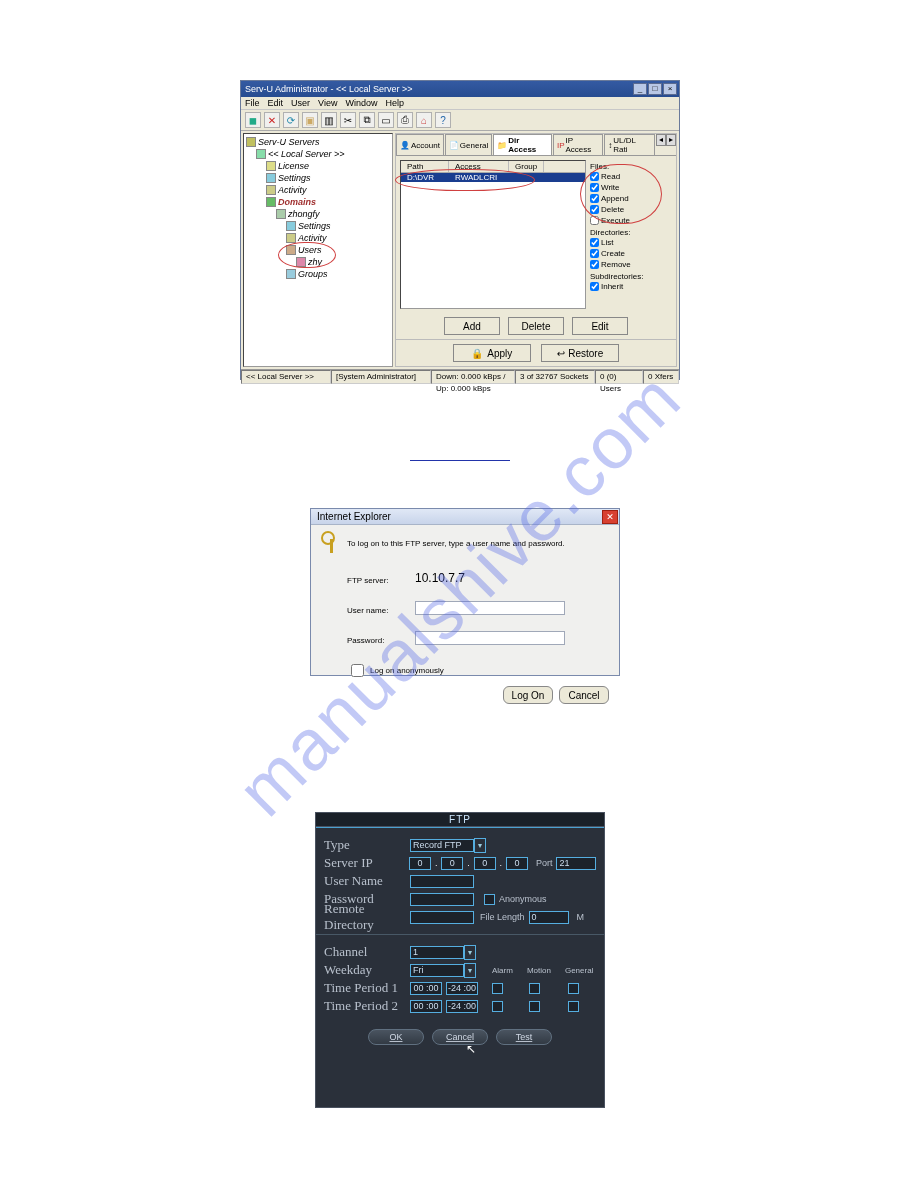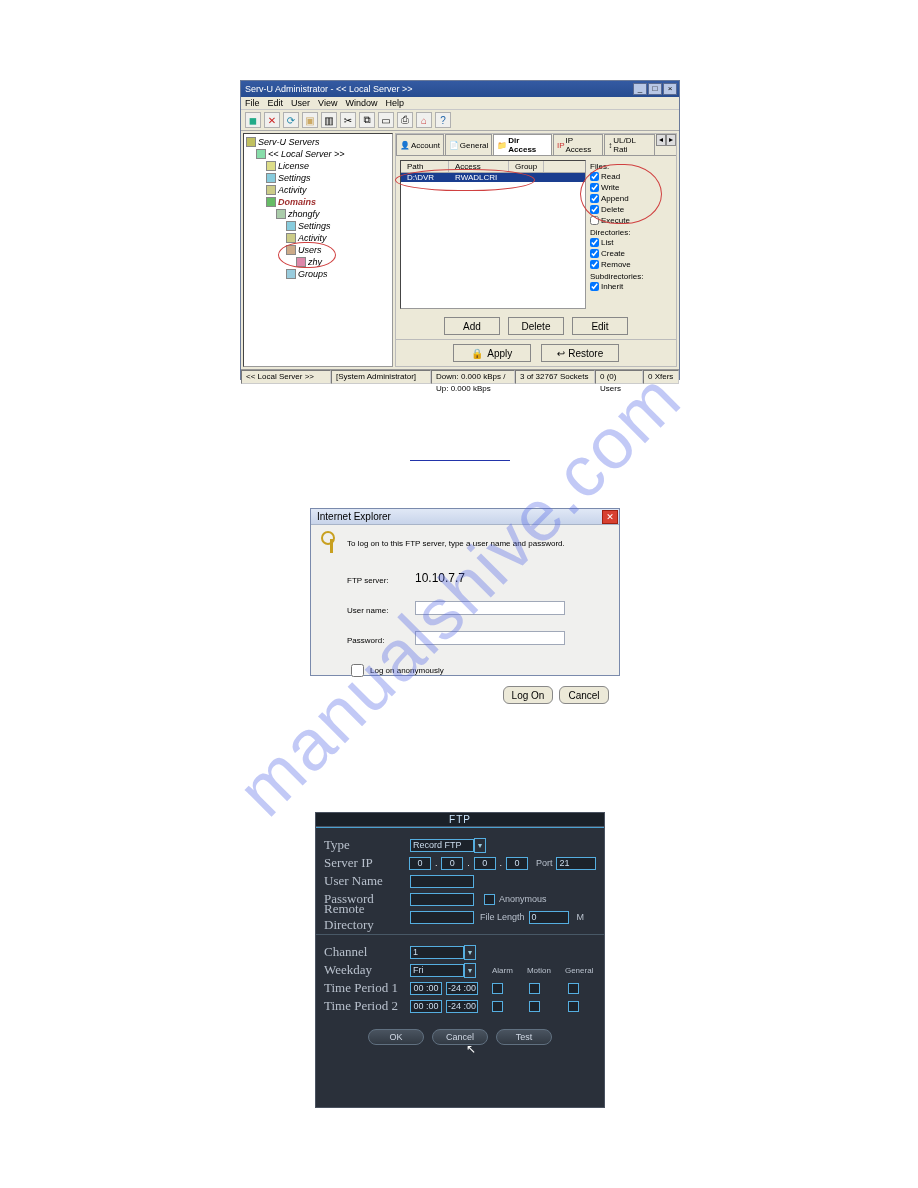--- a/index.html
+++ b/index.html
@@ -124,21 +124,21 @@
   .fig3 .r{display:flex;align-items:center;height:18px;gap:4px;}
   .fig3 .r .lbl{width:82px;font-size:13px;font-family:Liberation Serif, serif;}
   .fig3 .inp{background:#1c222a;border:1px solid #55aee0;color:#cde;height:13px;font-size:9px;}
   .fig3 .selbox{display:flex;align-items:center;gap:0;}
   .fig3 .selbox .inp{width:70px;}
   .fig3 .selbox .dd{width:12px;height:15px;border:1px solid #55aee0;display:flex;align-items:center;justify-content:center;color:#9cd;font-size:8px;}
   .fig3 .ipseg{width:22px;text-align:center;}
   .fig3 .ipdot{color:#fff;margin:0 0px;}
   .fig3 .hr2{height:1px;background:#485866;margin:4px 0;}
   .fig3 .cbx{width:11px;height:11px;border:1px solid #55aee0;background:#1c222a;}
-  .fig3 .pillbtns{display:flex;gap:8px;justify-content:center;margin:10px 0 8px;}
+  .fig3 .pillbtns{display:flex;gap:8px;justify-content:center;margin:10px 0 8px;text-decoration:underline;}
   .fig3 .pill{width:56px;height:16px;border:1px solid #607080;background:linear-gradient(#4a5460,#323a44);color:#d0d8e4;border-radius:8px;font-size:9px;display:flex;align-items:center;justify-content:center;}
   .fig3 .colhdrs{display:flex;margin-left:160px;gap:14px;font-size:8px;}
   .cursor{position:absolute;left:466px;top:1042px;color:#fff;font-size:12px;}
 </style>
 </head>
 <body>
 
 <div class="watermark">manualshive.com</div>
 
 <div class="fig1">

